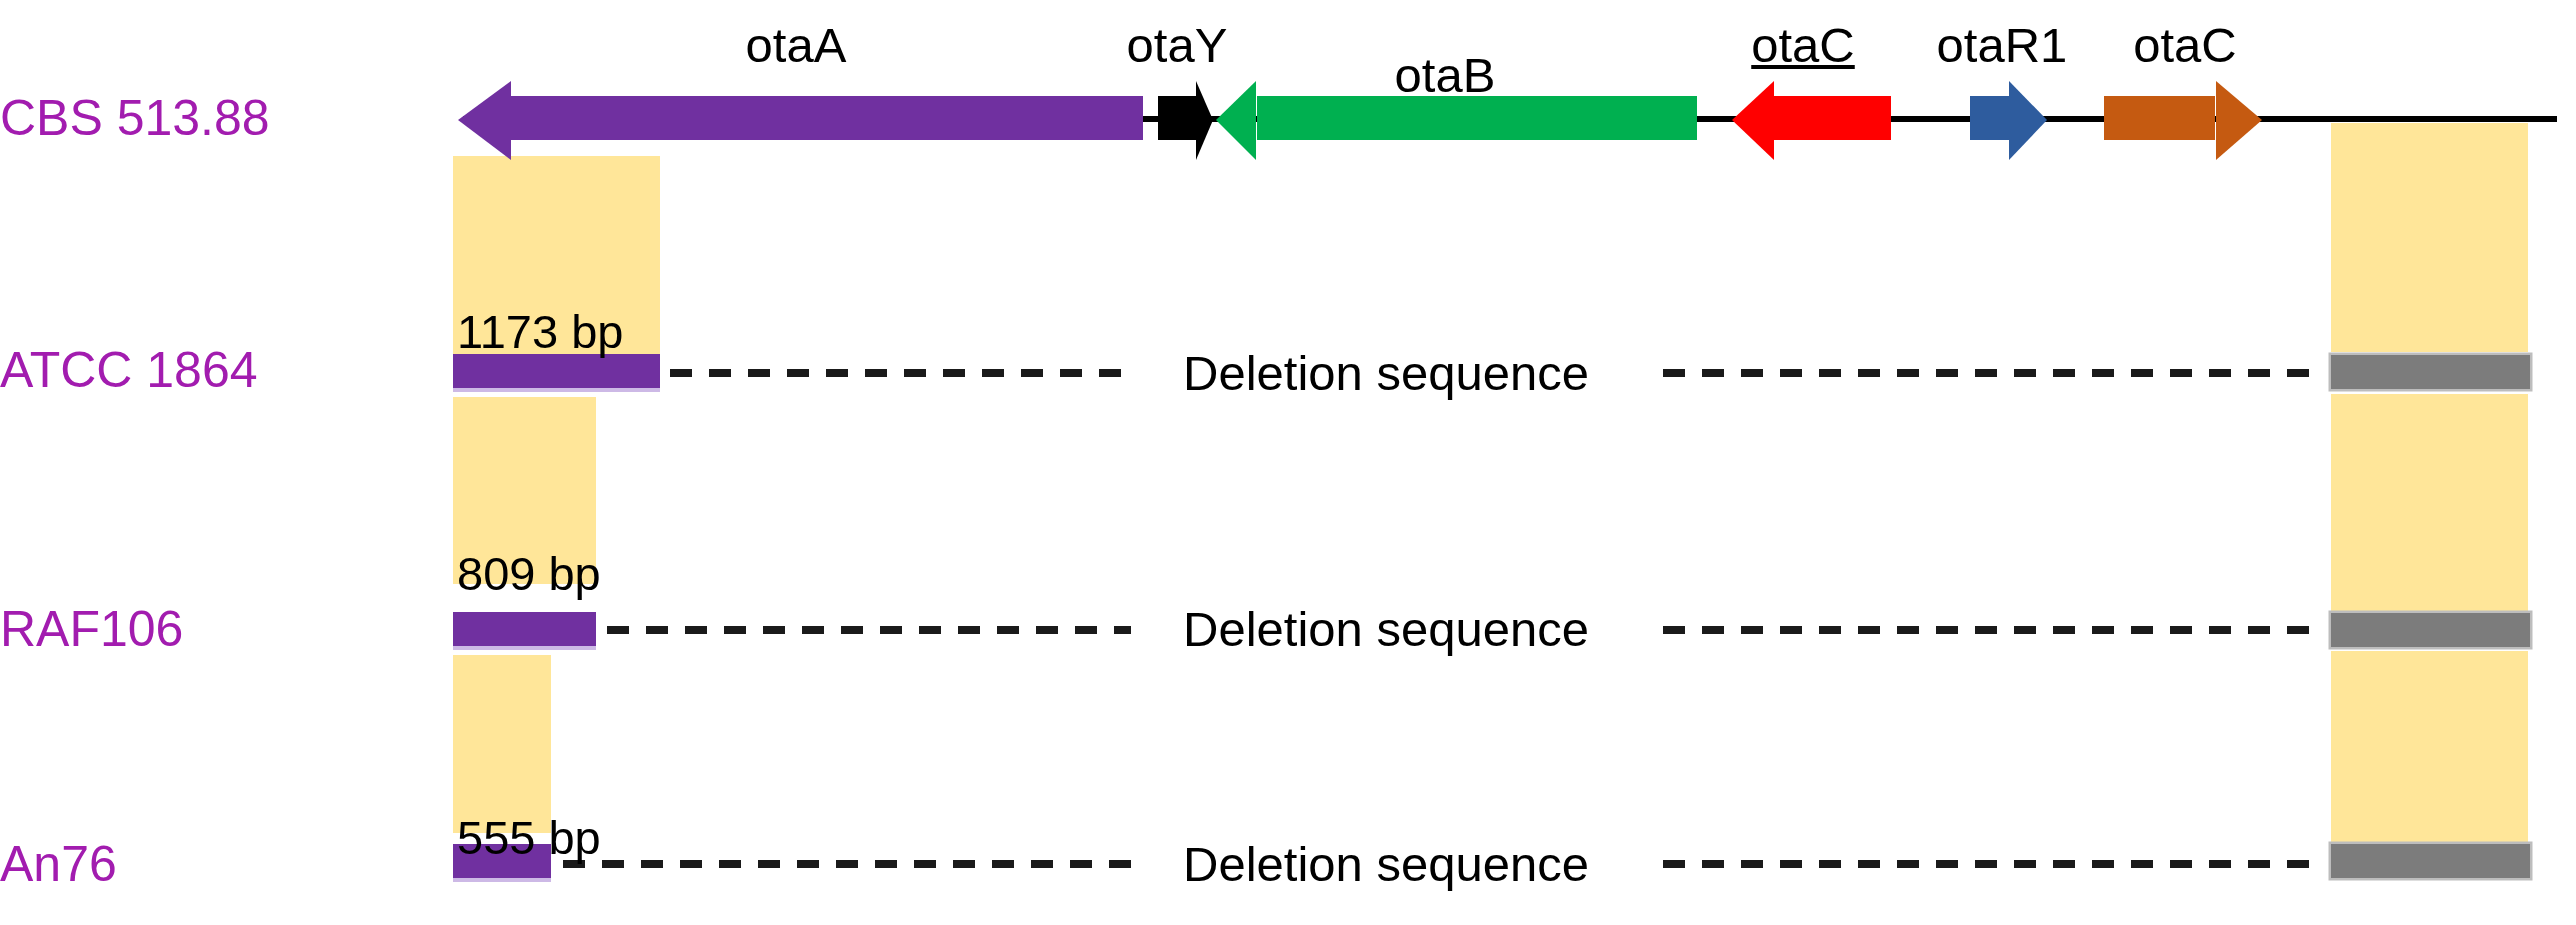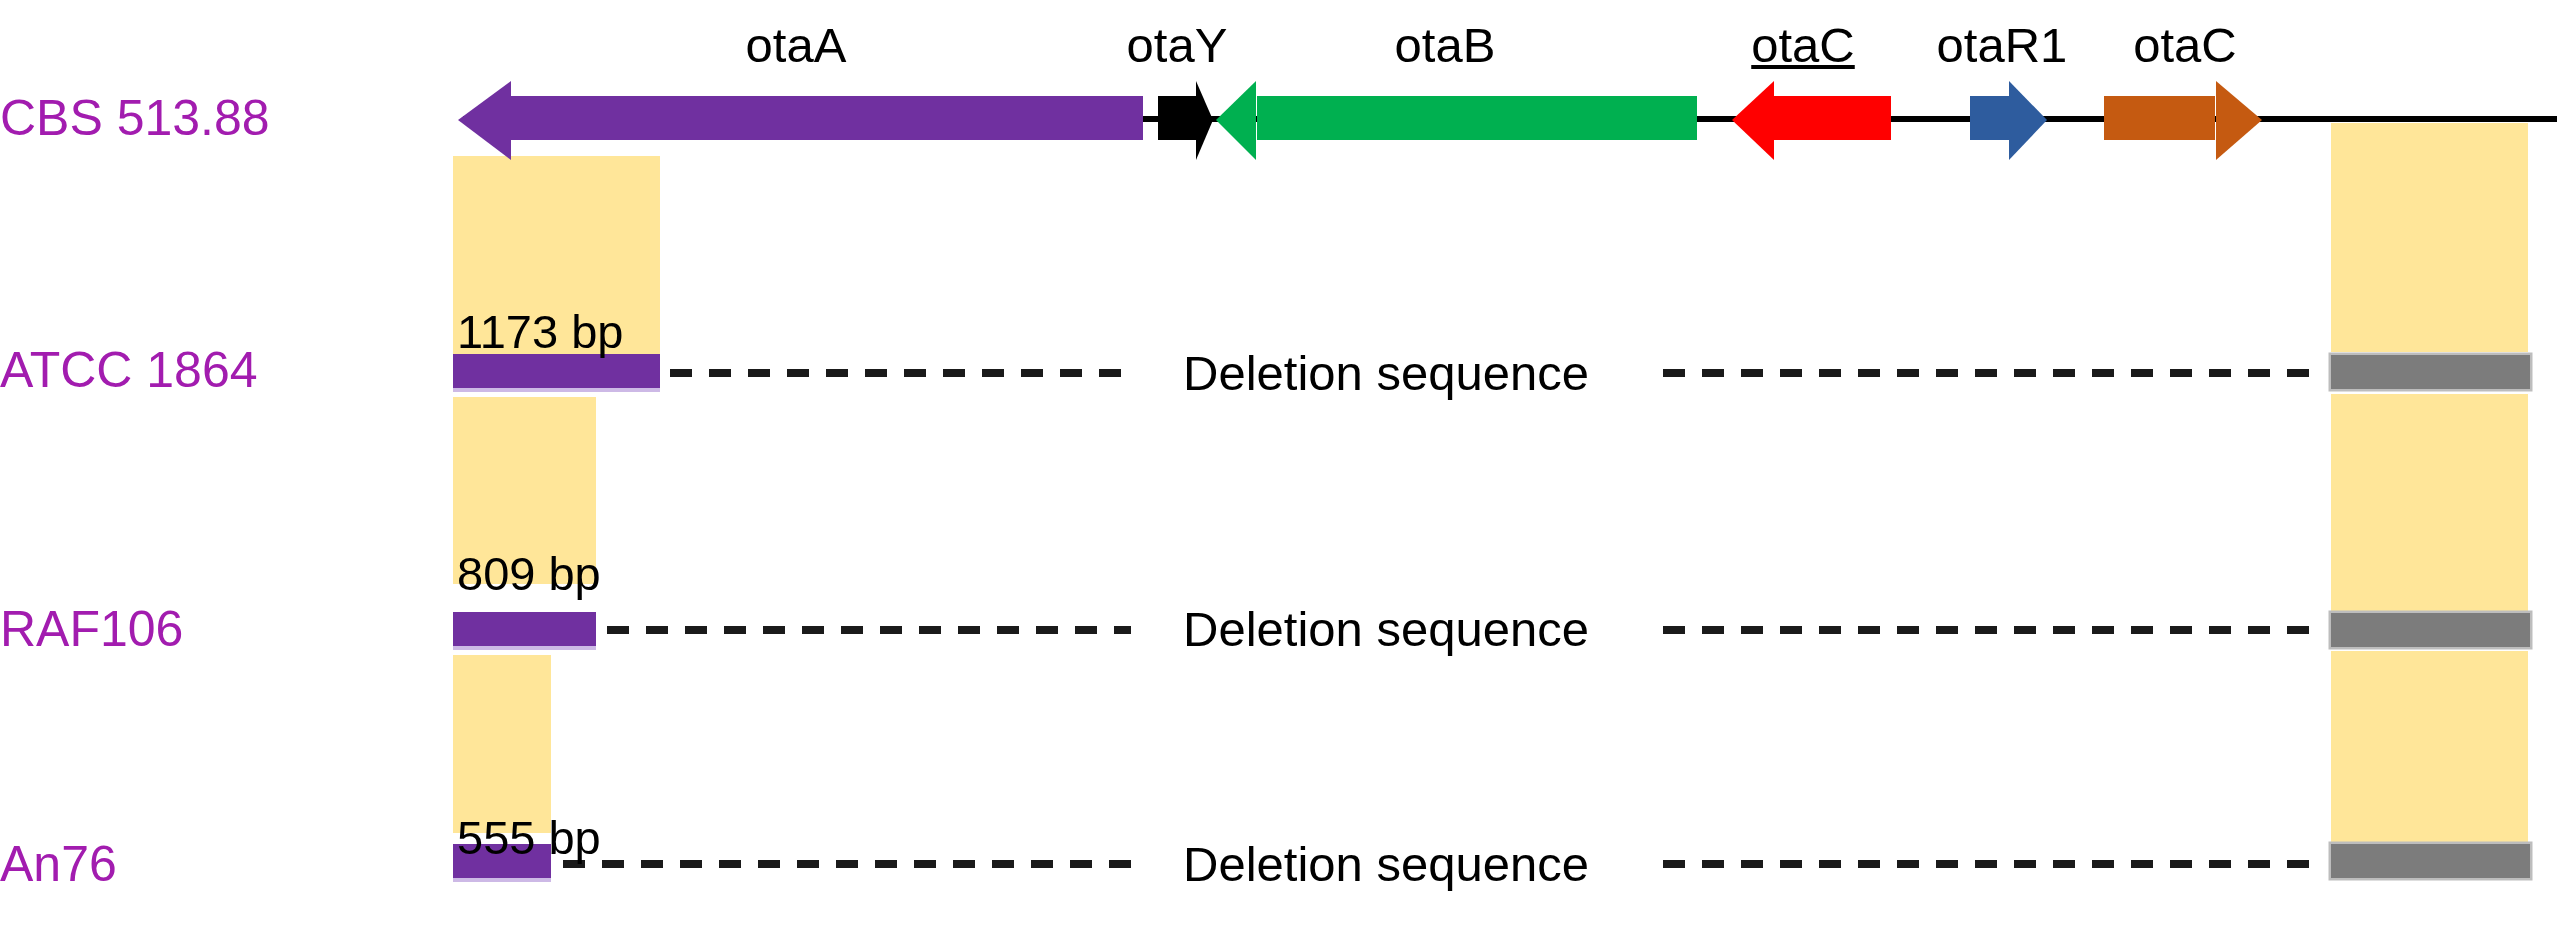--- a/index.html
+++ b/index.html
@@ -52,21 +52,21 @@
 
   <div class="baseline" style="left: 463px; width: 2094px; background-color: rgb(0, 0, 0);"></div>
 
   <div id="gene-track">
       <div class="gene-label" style="left: 796px;">otaA</div>
       <div class="gene-body" style="left: 511px; width: 632px; background: rgb(112, 48, 160);"></div>
       <div class="gene-head" style="border-top: 39px solid transparent; border-bottom: 40px solid transparent; left: 458px; border-right: 53px solid rgb(112, 48, 160);"></div>
       <div class="gene-label" style="left: 1177px;">otaY</div>
       <div class="gene-body" style="left: 1158px; width: 39px; background: rgb(0, 0, 0);"></div>
       <div class="gene-head" style="border-top: 39px solid transparent; border-bottom: 40px solid transparent; left: 1196px; border-left: 17px solid rgb(0, 0, 0);"></div>
-      <div class="gene-label" style="left: 1445px;">otaB</div>
+      <div class="gene-label" style="left: 1445px; margin-top: 30px;">otaB</div>
       <div class="gene-body" style="left: 1257px; width: 440px; background: rgb(0, 176, 80);"></div>
       <div class="gene-head" style="border-top: 39px solid transparent; border-bottom: 40px solid transparent; left: 1216px; border-right: 40px solid rgb(0, 176, 80);"></div>
       <div class="gene-label" style="left: 1803px; text-decoration: underline;">otaC</div>
       <div class="gene-body" style="left: 1774px; width: 117px; background: rgb(255, 0, 0);"></div>
       <div class="gene-head" style="border-top: 39px solid transparent; border-bottom: 40px solid transparent; left: 1732px; border-right: 42px solid rgb(255, 0, 0);"></div>
       <div class="gene-label" style="left: 2002px;">otaR1</div>
       <div class="gene-body" style="left: 1970px; width: 39px; background: rgb(46, 92, 158);"></div>
       <div class="gene-head" style="border-top: 39px solid transparent; border-bottom: 40px solid transparent; left: 2009px; border-left: 38px solid rgb(46, 92, 158);"></div>
       <div class="gene-label" style="left: 2185px;">otaC</div>
       <div class="gene-body" style="left: 2104px; width: 111px; background: rgb(197, 90, 17);"></div>

